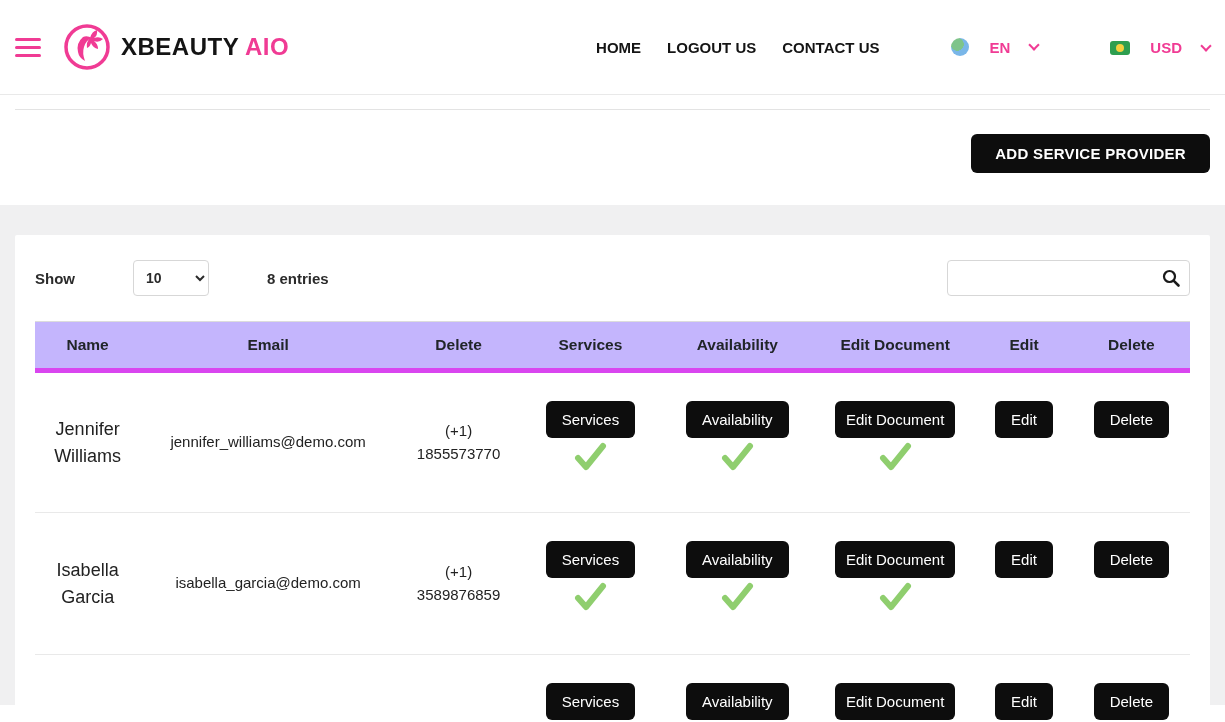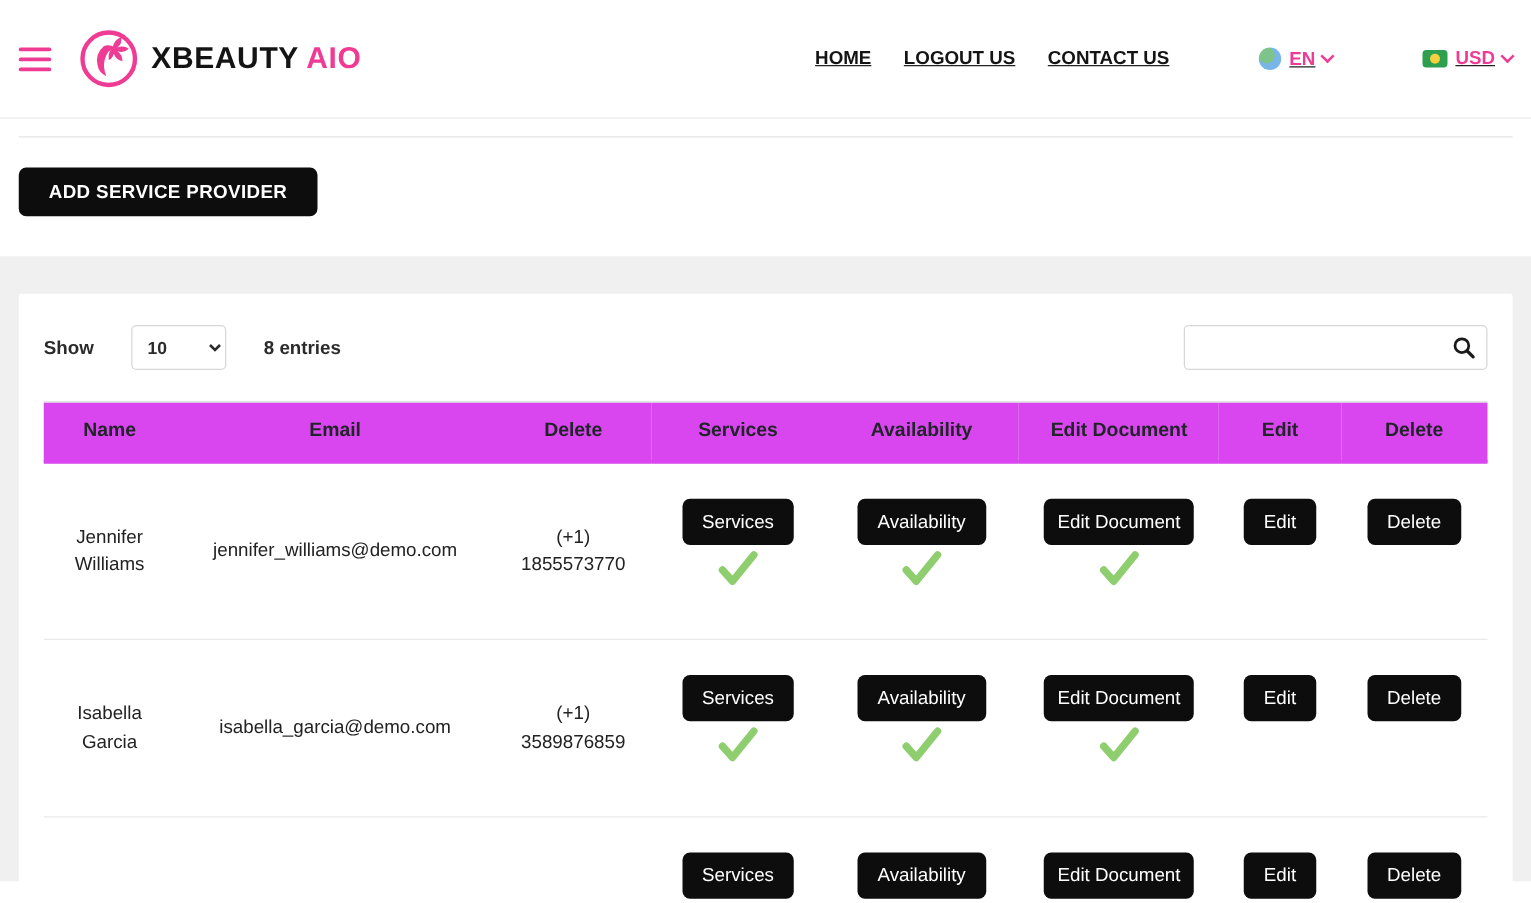--- a/index.html
+++ b/index.html
@@ -8,69 +8,69 @@
 
   
   .topbar { height:95px; background:#fff; border-bottom:1px solid #e9e9e9;
     display:flex; align-items:center; padding:0 15px; }
   .hamburger { width:26px; display:flex; flex-direction:column; gap:5px; cursor:pointer; margin-right:22px; }
   .hamburger span { display:block; height:3px; border-radius:2px; background:var(--accent); }
   .logo-wrap { display:flex; align-items:center; gap:10px; }
   .logo-circle { width:48px; height:48px; }
   .logo-text { font-size:24px; font-weight:800; letter-spacing:.5px; color:#141414; }
   .logo-text .accent { color:var(--accent); }
-  .topnav { margin-left:auto; display:flex; align-items:flex-start; gap:26px;text-decoration:underline; }
+  .topnav { margin-left:auto; display:flex; align-items:flex-end; gap:26px; }
   .topnav .navlink { font-size:15px; font-weight:700; color:#141414; cursor:pointer; }
-  .pill { display:flex; align-items:center; gap:6px; cursor:pointer;padding-left:46px; }
+  .pill { display:flex; align-items:center; gap:20px; cursor:pointer;padding-left:46px; }
   .pill .lbl { font-size:15px; font-weight:700; color:var(--accent); }
   .chev { width:8px; height:8px; border-right:2px solid var(--accent); border-bottom:2px solid var(--accent);
     transform:rotate(45deg); margin-top:-4px; }
   .globe { width:18px; height:18px; border-radius:50%;
     background:radial-gradient(circle at 35% 35%, #7ec48a 0 38%, #79b6e8 40%); }
   .bill { width:20px; height:14px; border-radius:3px; background:#2e9e4f; position:relative; }
   .bill::after { content:""; position:absolute; left:50%; top:50%; width:8px; height:8px;
     transform:translate(-50%,-50%); border-radius:50%; background:#f4d03f; }
   .logout-btn { background:var(--accent); color:#fff; font-weight:700; font-size:14px;
     letter-spacing:.5px; border:none; border-radius:8px; padding:14px 26px; cursor:pointer;
     font-family:inherit; }
 
   
   .page-head { background:#fff; padding:14px 15px 0; }
   .page-title { color:var(--accent); font-size:25px; font-weight:800; padding:8px 0 16px; }
   .rule { border-bottom:1px solid #e3e3e3; }
-  .add-row { display:flex; padding:24px 0 32px; }
+  .add-row { display:flex; justify-content:flex-end; padding:24px 0 32px; }
   .add-btn { background:#0d0d0d; color:#fff; border:none; border-radius:6px; font-family:inherit;
     font-size:15px; font-weight:700; letter-spacing:.3px; padding:11px 24px; cursor:pointer; }
 
   
   .grey-zone { background:#f0f0f1; padding:30px 15px; height:500px; }
   .card { background:#fff; border-radius:2px; padding:25px 20px; min-height:470px; }
 
   .controls { display:flex; align-items:center; margin-bottom:25px;gap:28px; }
   .show-label, .entries-label { font-size:15px; font-weight:700; color:#2b2b2b; }
-  .page-size { margin:0 2px; width:76px; height:36px; border:1px solid #d7d7d7; border-radius:4px;
+  .page-size { margin:0 30px; width:76px; height:36px; border:1px solid #d7d7d7; border-radius:4px;
     font-family:inherit; font-size:14px; font-weight:700; padding:0 8px; color:#2b2b2b; background:#fff; }
   .search-wrap { margin-left:auto; position:relative; }
   .search-input { width:243px; height:36px; border:1px solid #d7d7d7; border-radius:4px;
     padding:0 34px 0 10px; font-family:inherit; font-size:14px; outline:none; }
   .search-icon { position:absolute; right:9px; top:8px; }
 
   
   table { width:100%; border-collapse:collapse; table-layout:fixed; }
-  thead th { background:#d946ef; border-top:1px solid #dcdcdc; border-bottom:3px solid #d946ef;
+  thead th { background:#c4b5fd; border-top:1px solid #dcdcdc; border-bottom:5px solid #d946ef;
     font-size:15.5px; font-weight:700; color:#212529; padding:14px 4px; text-align:center; }
   th.col-name { text-align:center; }
   tbody td { border-bottom:1px solid #e9e9e9; text-align:center; font-size:15px; color:#222;
     padding:0 4px; height:142px; vertical-align:middle; line-height:1.5; }
   tbody td.btncell { vertical-align:top; padding-top:28px; }
   .tbl-btn { background:#0d0d0d; color:#fff; border:none; border-radius:6px; font-family:inherit;
     font-size:15px; padding:8px 16px; cursor:pointer; line-height:1.4; }
   .tbl-btn.wrap { width:120px; padding:8px 10px; }
   .checkmark { display:block; margin:4px auto 0; }
-  .name-cell { font-size:15px; }
+  .name-cell { font-size:18px; }
   .email-cell { overflow-wrap:break-word; }
 
   :root { --accent:#f03b94; }
 </style>
 </head>
 <body>
 
 <header class="topbar">
   <div class="hamburger">
     <span></span>

